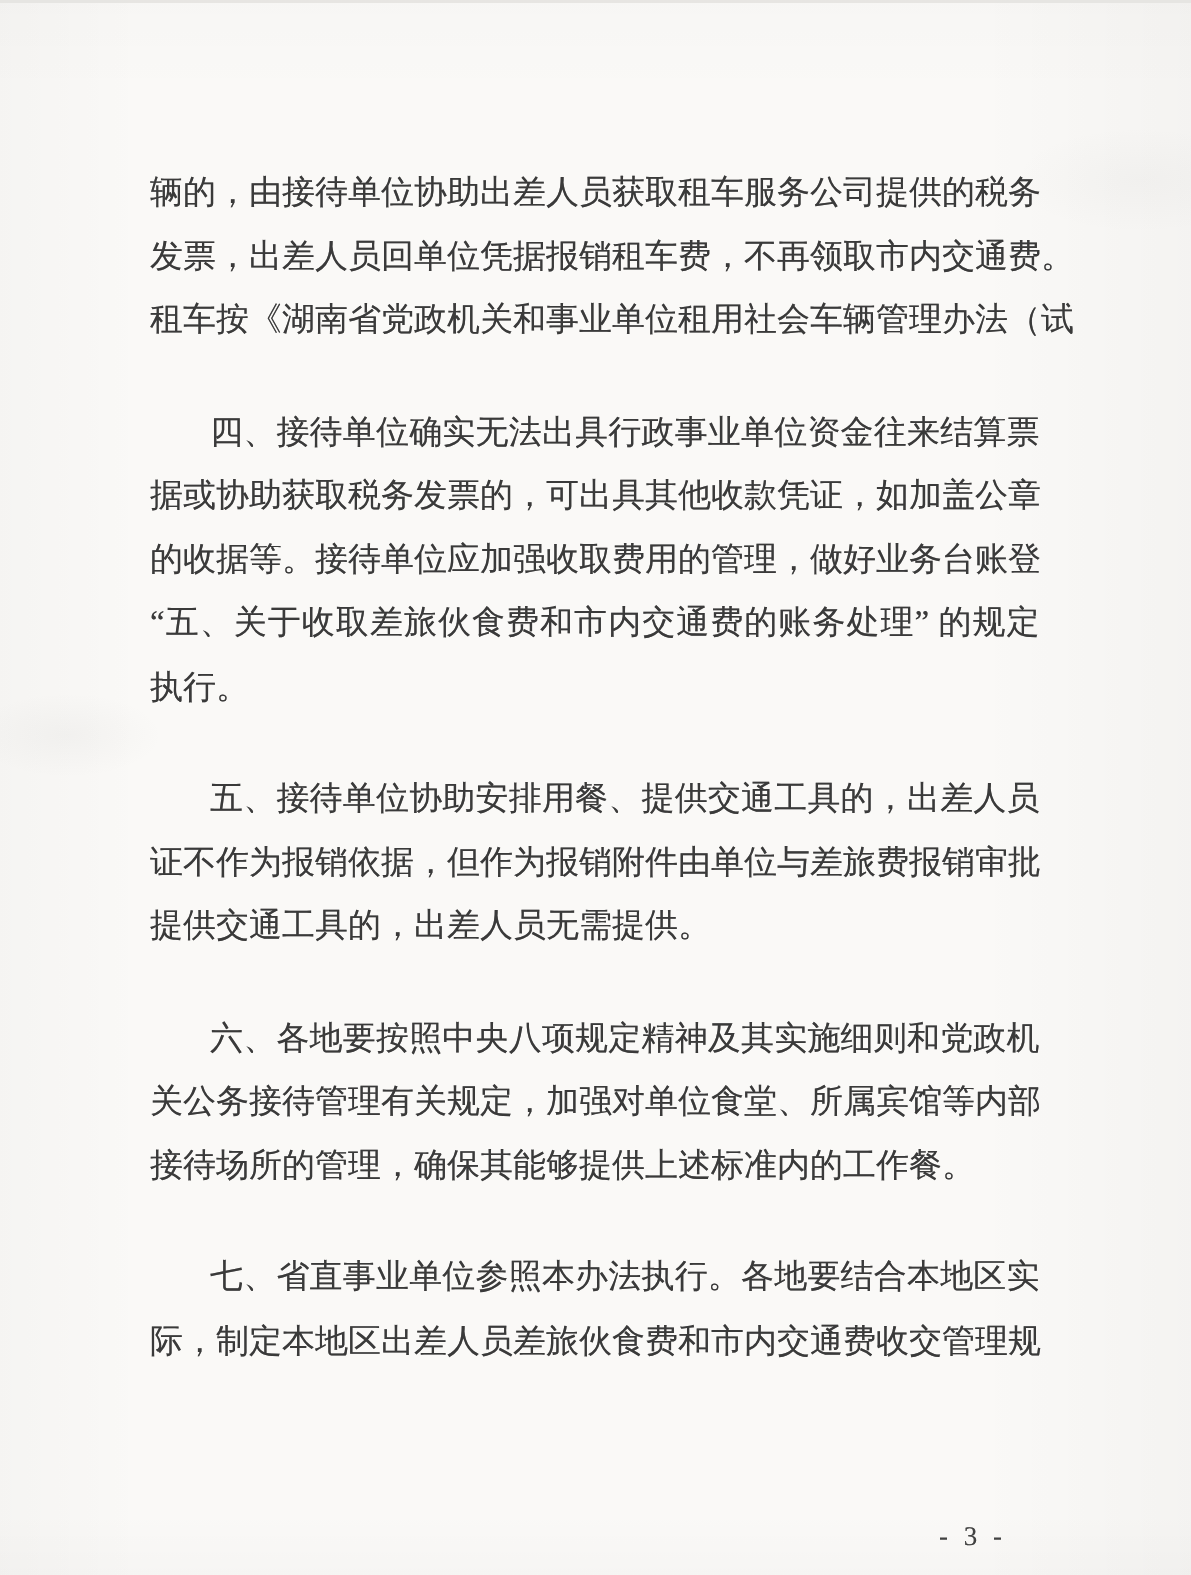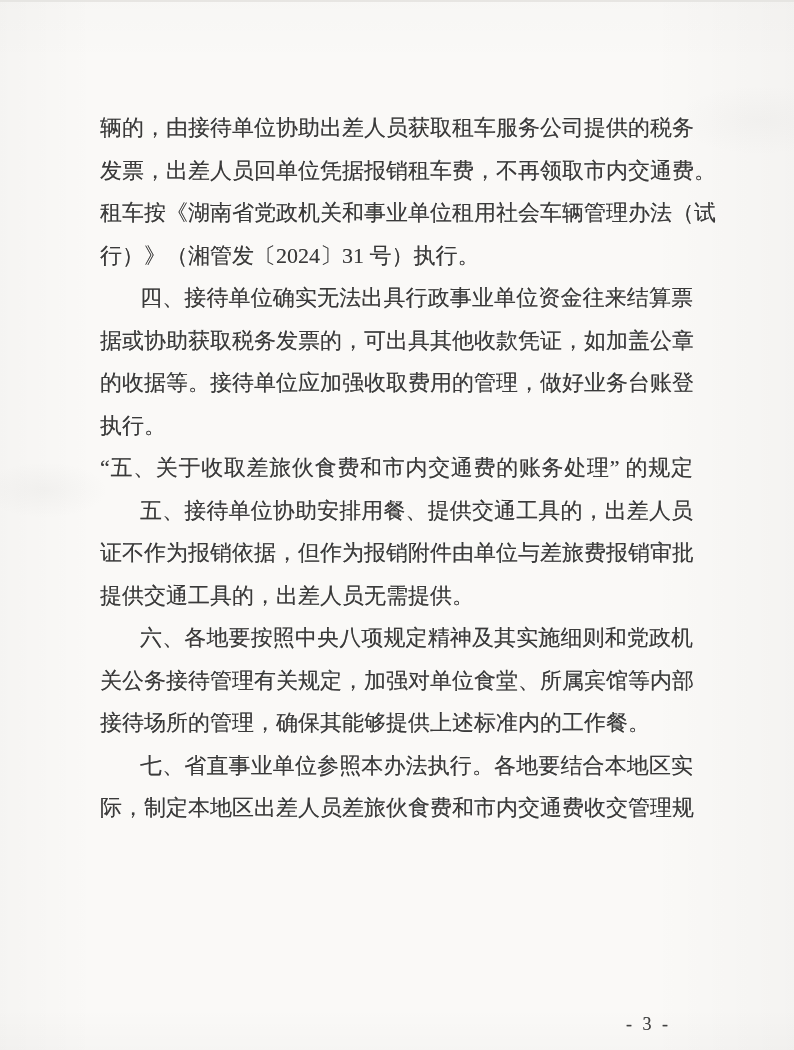--- a/index.html
+++ b/index.html
@@ -43,20 +43,21 @@
     color: #3a3a3a;
     white-space: nowrap;
     text-align: justify;
     text-align-last: justify;
     text-justify: inter-character;
     text-shadow: 0 0 0.4px rgba(58,58,58,0.55);
     overflow: visible;
   }
   .line.indent {
     padding-left: 40px;
+    margin-top: 32px;
   }
   .line.last {
     text-align-last: left;
   }
   .page-number {
     position: absolute;
     left: 626px;
     top: 1014px;
     font-size: 18px;
     letter-spacing: 3px;
@@ -66,26 +67,25 @@
 </style>
 </head>
 <body>
 
 <div class="page">
   <div class="scan-edge-top"></div>
   <div class="doc-body" id="doc-body">
       <div class="line">辆的，由接待单位协助出差人员获取租车服务公司提供的税务</div>
       <div class="line">发票，出差人员回单位凭据报销租车费，不再领取市内交通费。</div>
       <div class="line">租车按《湖南省党政机关和事业单位租用社会车辆管理办法（试</div>
-      <div class="line last">行）》（湘管发〔2024〕31 号）执行。</div>
       <div class="line indent">四、接待单位确实无法出具行政事业单位资金往来结算票</div>
       <div class="line">据或协助获取税务发票的，可出具其他收款凭证，如加盖公章</div>
       <div class="line">的收据等。接待单位应加强收取费用的管理，做好业务台账登</div>
+      <div class="line">“五、关于收取差旅伙食费和市内交通费的账务处理” 的规定</div>
       <div class="line last">执行。</div>
-      <div class="line">“五、关于收取差旅伙食费和市内交通费的账务处理” 的规定</div>
       <div class="line indent">五、接待单位协助安排用餐、提供交通工具的，出差人员</div>
       <div class="line">证不作为报销依据，但作为报销附件由单位与差旅费报销审批</div>
       <div class="line last">提供交通工具的，出差人员无需提供。</div>
       <div class="line indent">六、各地要按照中央八项规定精神及其实施细则和党政机</div>
       <div class="line">关公务接待管理有关规定，加强对单位食堂、所属宾馆等内部</div>
       <div class="line last">接待场所的管理，确保其能够提供上述标准内的工作餐。</div>
       <div class="line indent">七、省直事业单位参照本办法执行。各地要结合本地区实</div>
       <div class="line">际，制定本地区出差人员差旅伙食费和市内交通费收交管理规</div>
     </div>
   <div class="page-number">- 3 -</div>

